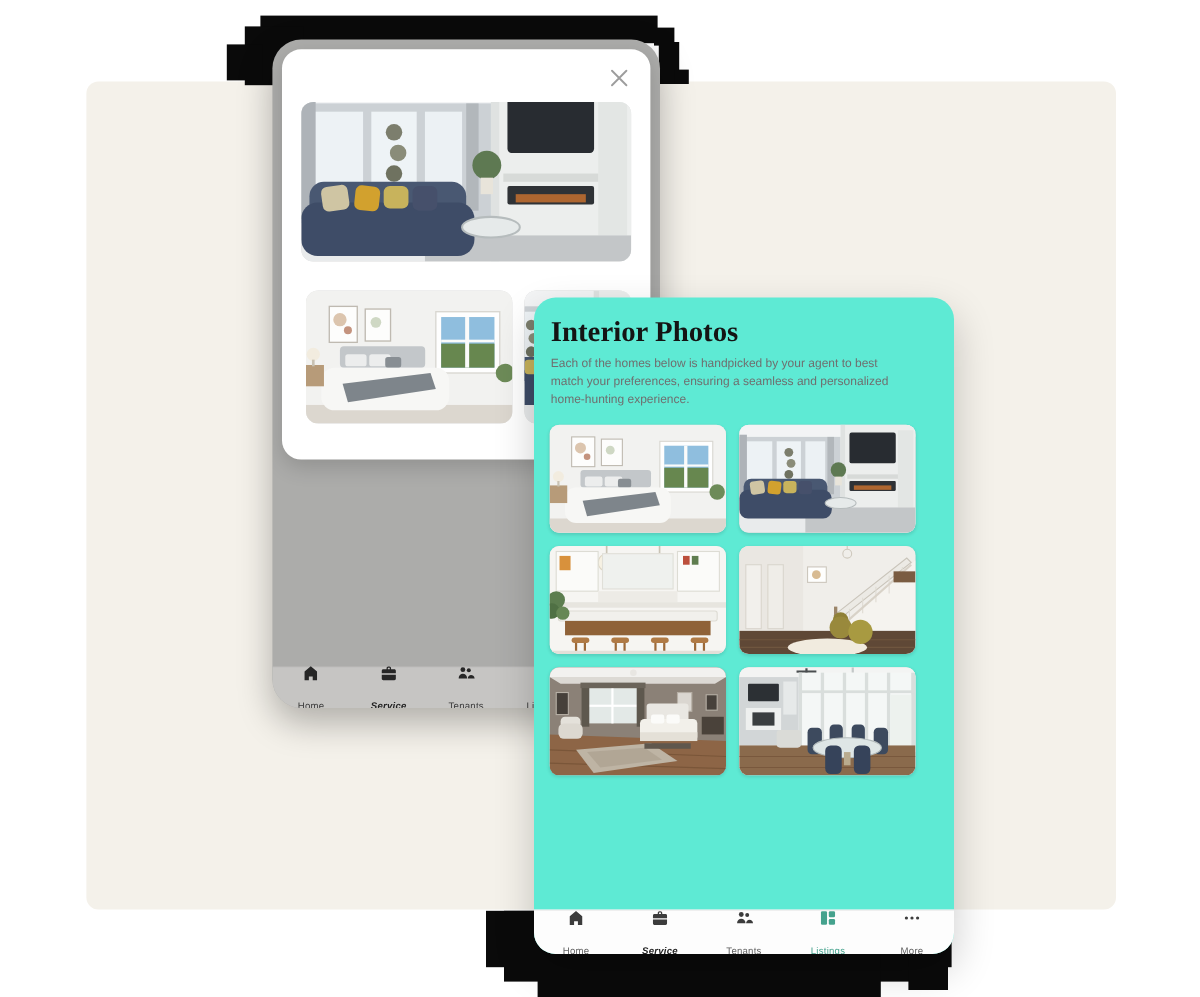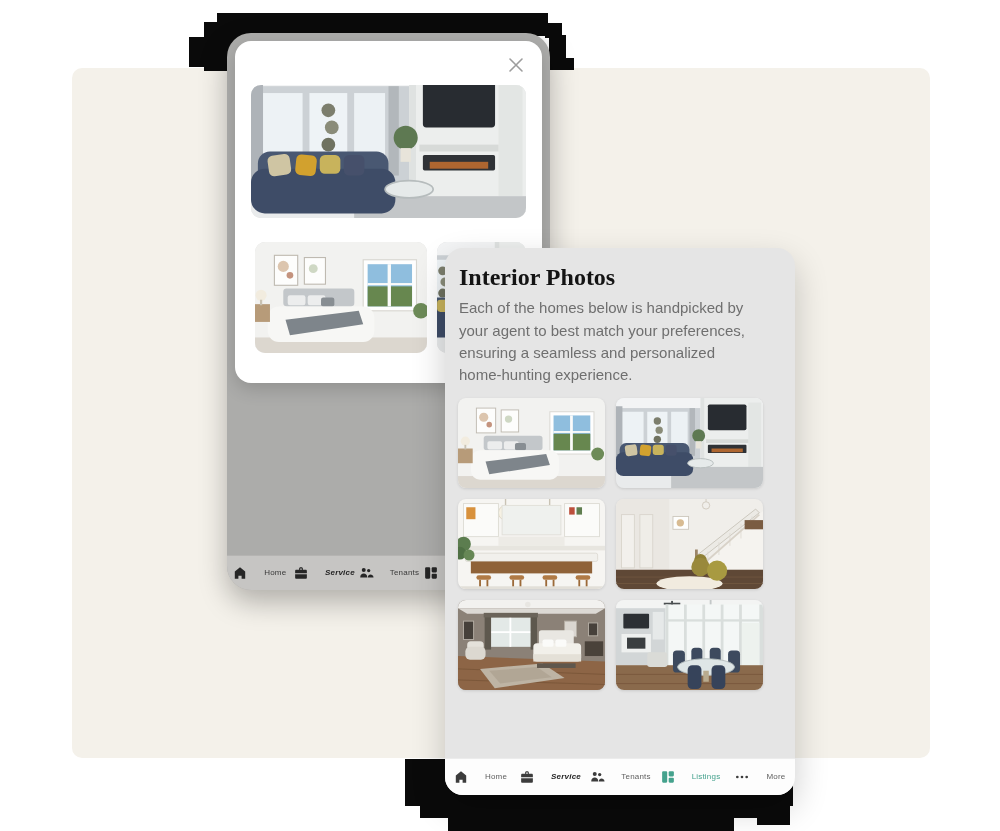--- a/index.html
+++ b/index.html
@@ -34,36 +34,36 @@
   .photo{border-radius:10px;overflow:hidden;background:#dddddd;}
   .photo svg{display:block;width:100%;height:100%;}
   .photo-large{position:absolute;left:16px;top:44px;width:275px;height:133px;}
   .dialog-row{position:absolute;left:20px;top:201px;right:16px;height:111px;display:flex;gap:10px;}
   .photo-small-left{width:172px;height:111px;flex:none;}
   .photo-small-right{flex:1;height:111px;}
 
   .navbar{position:absolute;left:0;right:0;bottom:0;height:36px;display:flex;
           background:#fdfdfd;border-top:1px solid #ececec;}
   .navbar-dim{background:#c6c5c3;border-top-color:#b5b4b2;height:34px;}
-  .nav-item{flex:1;display:flex;flex-direction:row;align-items:center;justify-content:center;
+  .nav-item{flex:1;display:flex;flex-direction:column;align-items:center;justify-content:center;
             gap:16px;color:#3c3c3c;cursor:pointer;}
   .nav-icon{display:block;}
   .nav-icon svg{width:16px;height:16px;display:block;}
   .nav-label{font-size:8px;color:#5f5f5f;letter-spacing:.2px;line-height:1;}
   .navbar-dim .nav-item{color:#262626;}
   .navbar-dim .nav-label{color:#3a3a3a;}
   .nav-item.bold .nav-label{font-weight:700;color:#232323;font-style:italic;}
   .nav-item.active{color:#45a28d;}
   .nav-item.active .nav-label{color:#45a28d;}
 
   .phone-front{left:445px;top:248px;width:350px;height:547px;border-radius:18px;
-               background:#e5e5e5;box-shadow:0 14px 34px rgba(0,0,0,.20);}
+               background:#5eead4;box-shadow:0 14px 34px rgba(0,0,0,.20);}
   .sheet-title{margin:16px 14px 0 14px;font-family:"Liberation Serif",serif;font-weight:700;
                font-size:24px;color:#141414;line-height:1.1;}
-  .sheet-desc{margin:7px 14px 0 14px;width:302px;font-size:15px;line-height:1.48;color:#6f6f6f;}
+  .sheet-desc{margin:7px 14px 0 14px;width:302px;font-size:10px;line-height:1.48;color:#6f6f6f;}
   .grid{margin:12px 0 0 13px;display:grid;grid-template-columns:147px 147px;gap:11px;width:305px;}
   .grid .photo{width:147px;height:90px;border-radius:8px;box-shadow:0 1px 3px rgba(0,0,0,.12);}
 </style>
 </head>
 <body>
 
 <div class="canvas">
 
   <div class="bg-beige"></div>
 

